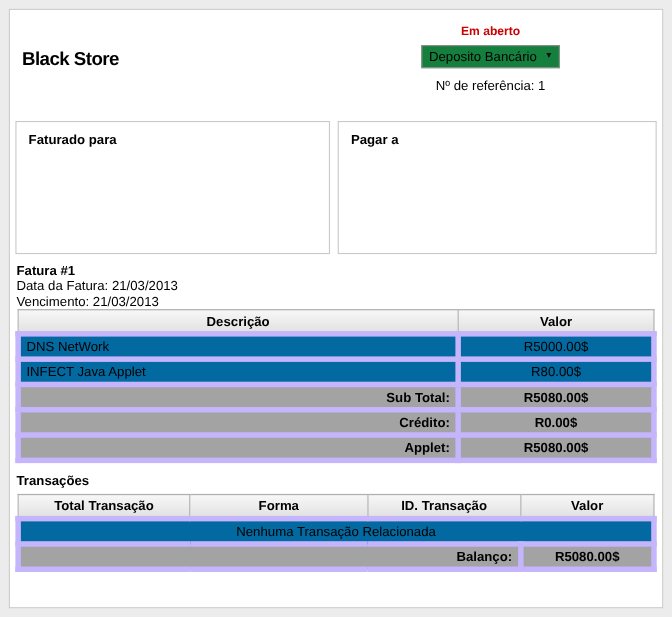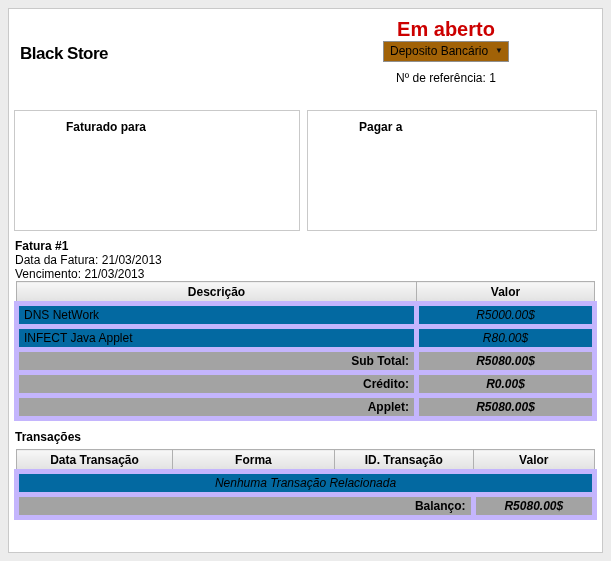--- a/index.html
+++ b/index.html
@@ -19,61 +19,61 @@
   .header{position:relative;height:96px;}
   .brand{
     position:absolute;left:6px;top:30px;
     font-size:17px;font-weight:bold;letter-spacing:-0.5px;
   }
   .header-right{
     position:absolute;right:2px;top:6px;width:298px;
     text-align:center;
   }
   .status{
-    color:#cc0000;font-weight:bold;font-size:20px;line-height:18px;
+    color:#cc0000;font-weight:bold;font-size:11px;line-height:18px;
   }
   .select{
     display:inline-flex;align-items:center;gap:7px;
     margin-top:3px;padding:2px 5px 3px 6px;
-    background:#a16207;border:1px solid #8f8f8f;
+    background:#15803d;border:1px solid #8f8f8f;
     font-size:12px;cursor:default;
   }
   .select .arrow{font-size:8px;line-height:10px;color:#111;}
   .note{margin-top:9px;font-size:12px;line-height:15px;}
   
   .boxes{display:flex;gap:7px;}
   .box{
     border:1px solid #c9c9c9;box-sizing:border-box;
     height:121px;padding:9px 11px;
     background:#fff;
   }
   .box-left{width:286px;}
   .box-right{flex:1;}
-  .box-label{font-weight:bold;font-size:12px;margin-left:40px;}
+  .box-label{font-weight:bold;font-size:12px;}
   
   .meta{margin:8px 0 0 1px;line-height:14px;}
   .meta .title{font-weight:bold;}
   
   table{
     width:100%;border-collapse:collapse;
     font-size:12px;table-layout:fixed;
     border:1px solid #b0b0b0;
   }
   th{
     background:linear-gradient(#f7f7f7,#e2e2e2);
     border:1px solid #b0b0b0;
     font-weight:bold;text-align:center;
     padding:2px 4px;height:15px;
   }
   td{
     border:5px solid #c4b5fd;
     padding:2px 5px;height:14px;
     background:#0369a1;
   }
-  td.center{text-align:center;font-style:italic;}
+  td.center{text-align:center;}
   tr.gray td{
     background:#a3a3a3;font-weight:bold;
     border-top:1px solid #fdfdfd;
   }
   td.label-right{text-align:right;}
   .invoice-table{}
   .invoice-table .col-desc{width:69.2%;}
   .invoice-table .col-val{width:30.8%;}
   .trans-title{margin:9px 0 0 1px;font-weight:bold;}
   .trans-table{margin-top:5px;}
@@ -155,21 +155,21 @@
 
   <table class="trans-table">
     <colgroup>
         <col class="c1">
         <col class="c2">
         <col class="c3">
         <col class="c4">
       </colgroup>
     <tbody>
         <tr>
-      <th>Data Transação</th>
+      <th>Total Transação</th>
       <th>Forma</th>
       <th>ID. Transação</th>
       <th>Valor</th>
     </tr>
     <tr>
       <td colspan="4" class="center">Nenhuma Transação Relacionada</td>
     </tr>
     <tr class="gray">
       <td colspan="3" class="label-right">Balanço:</td>
       <td class="center">R5080.00$</td>

